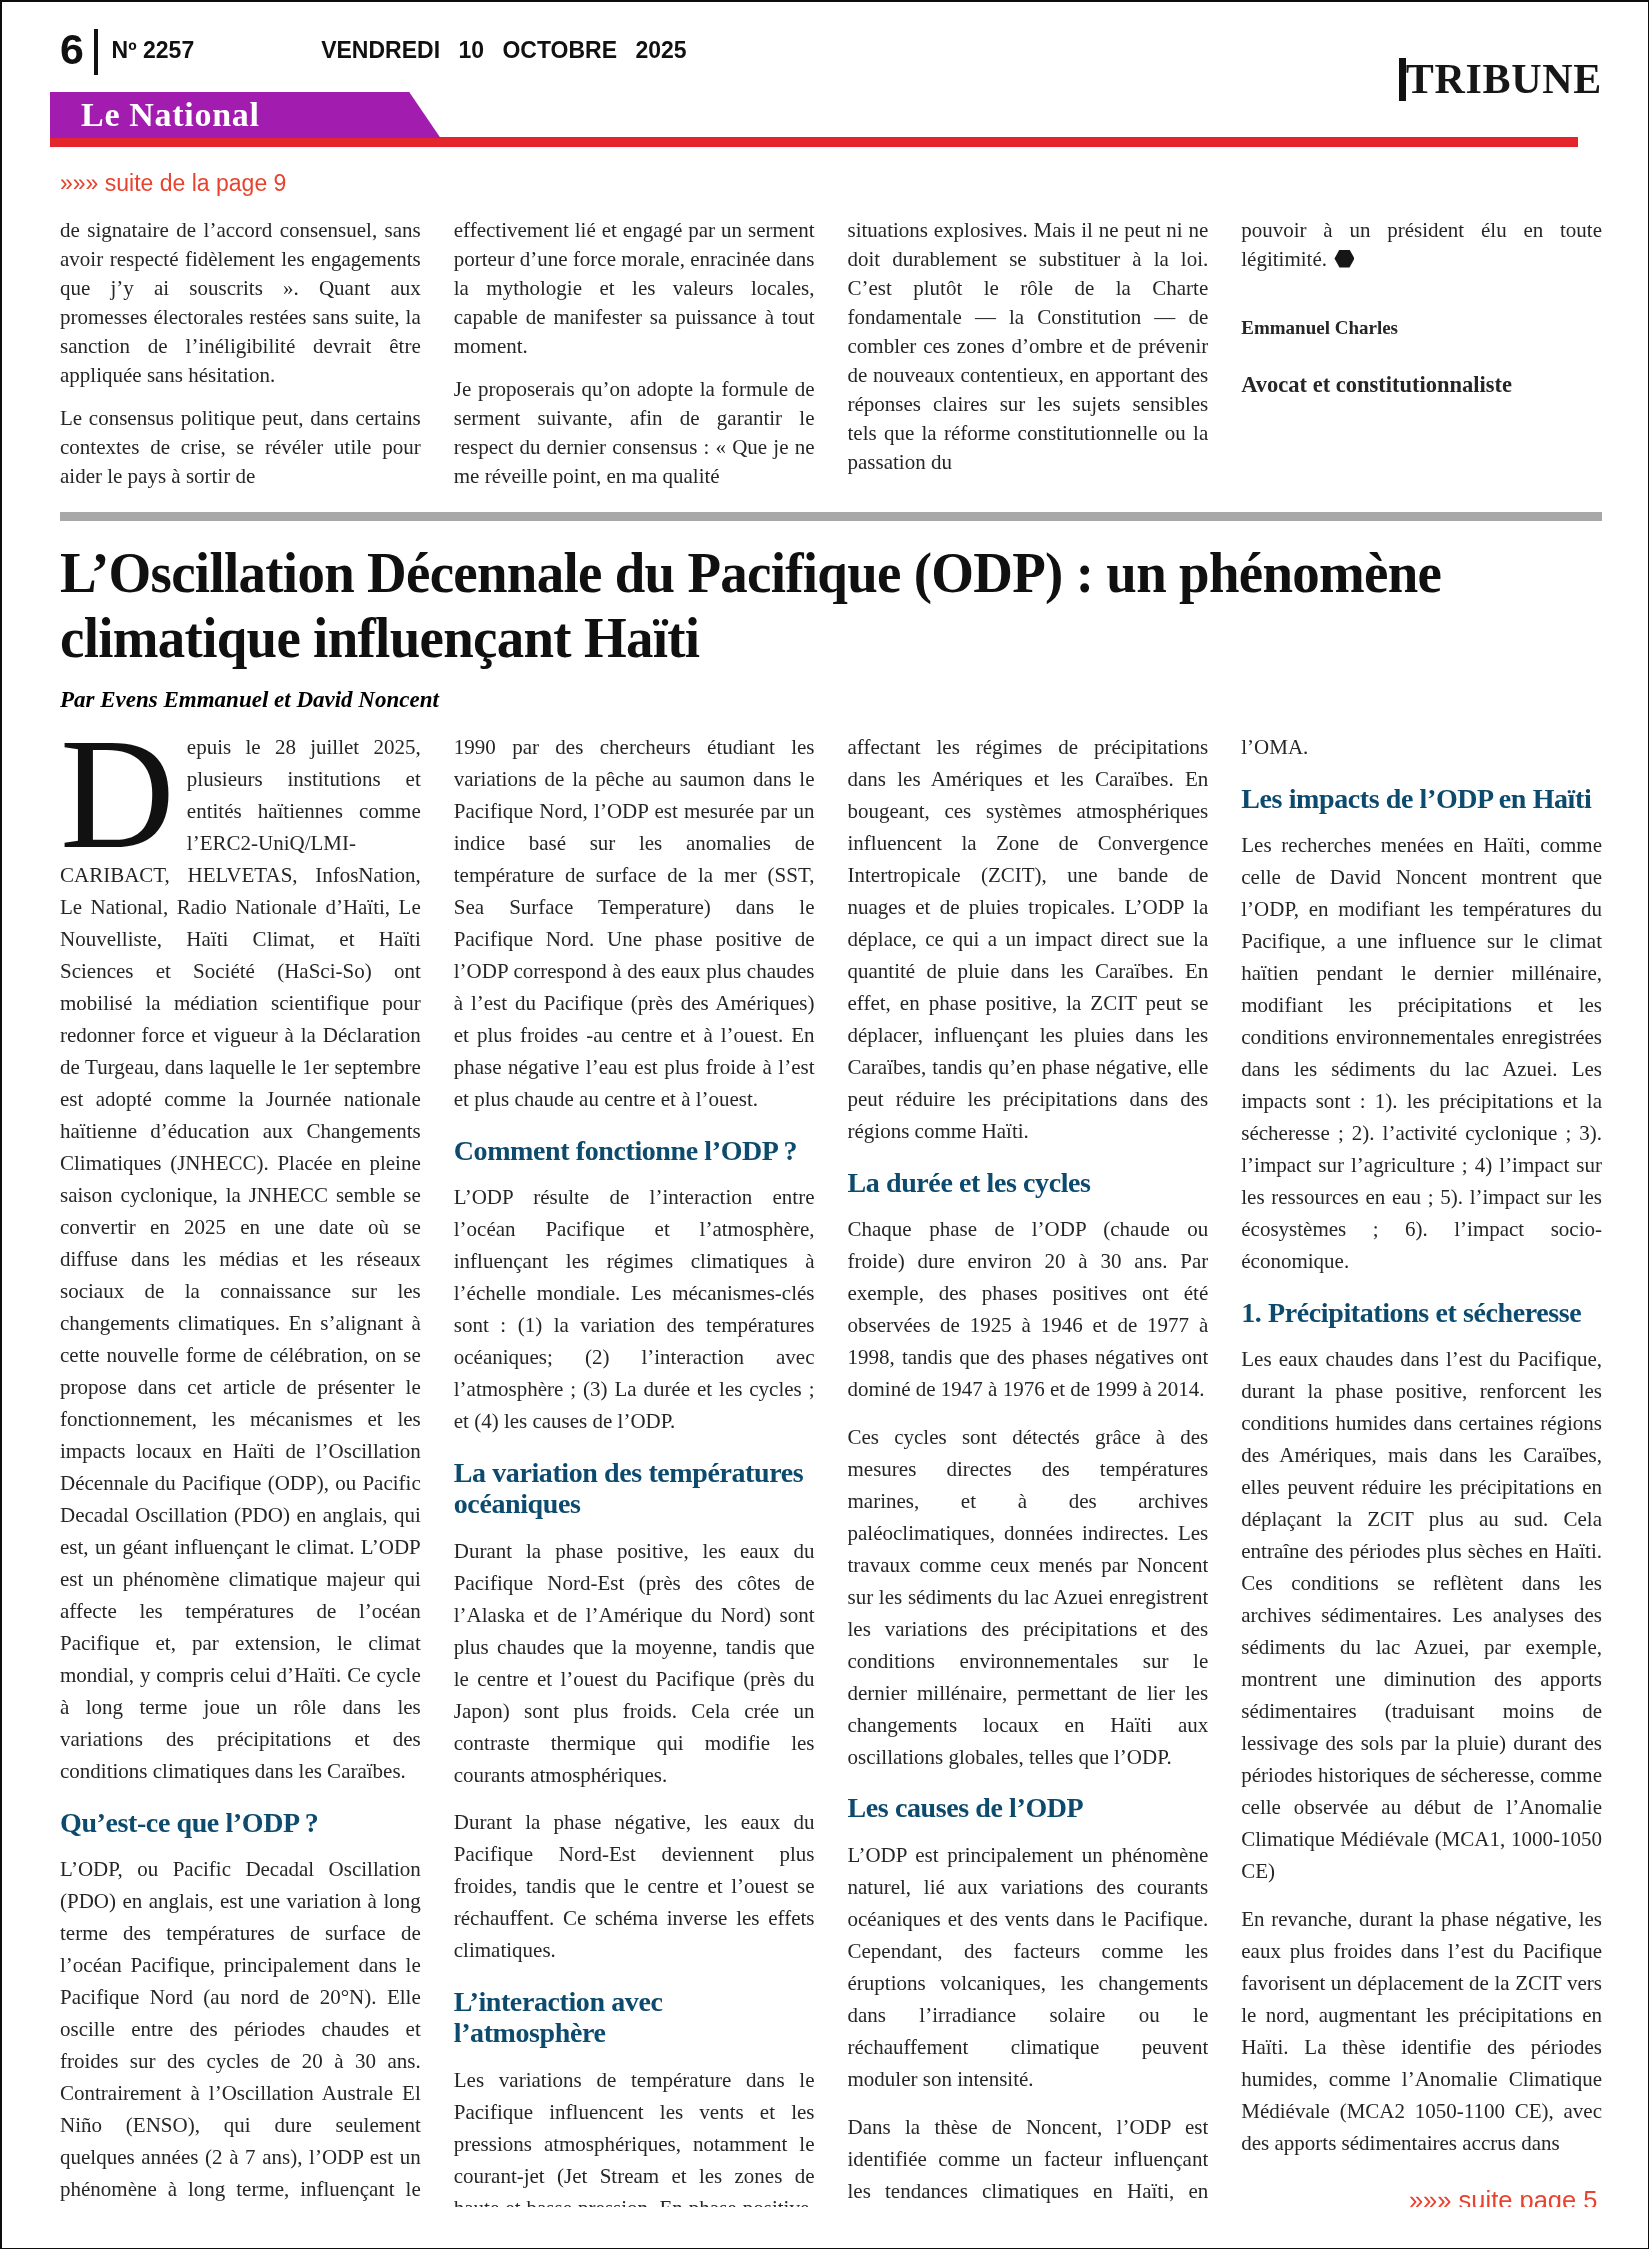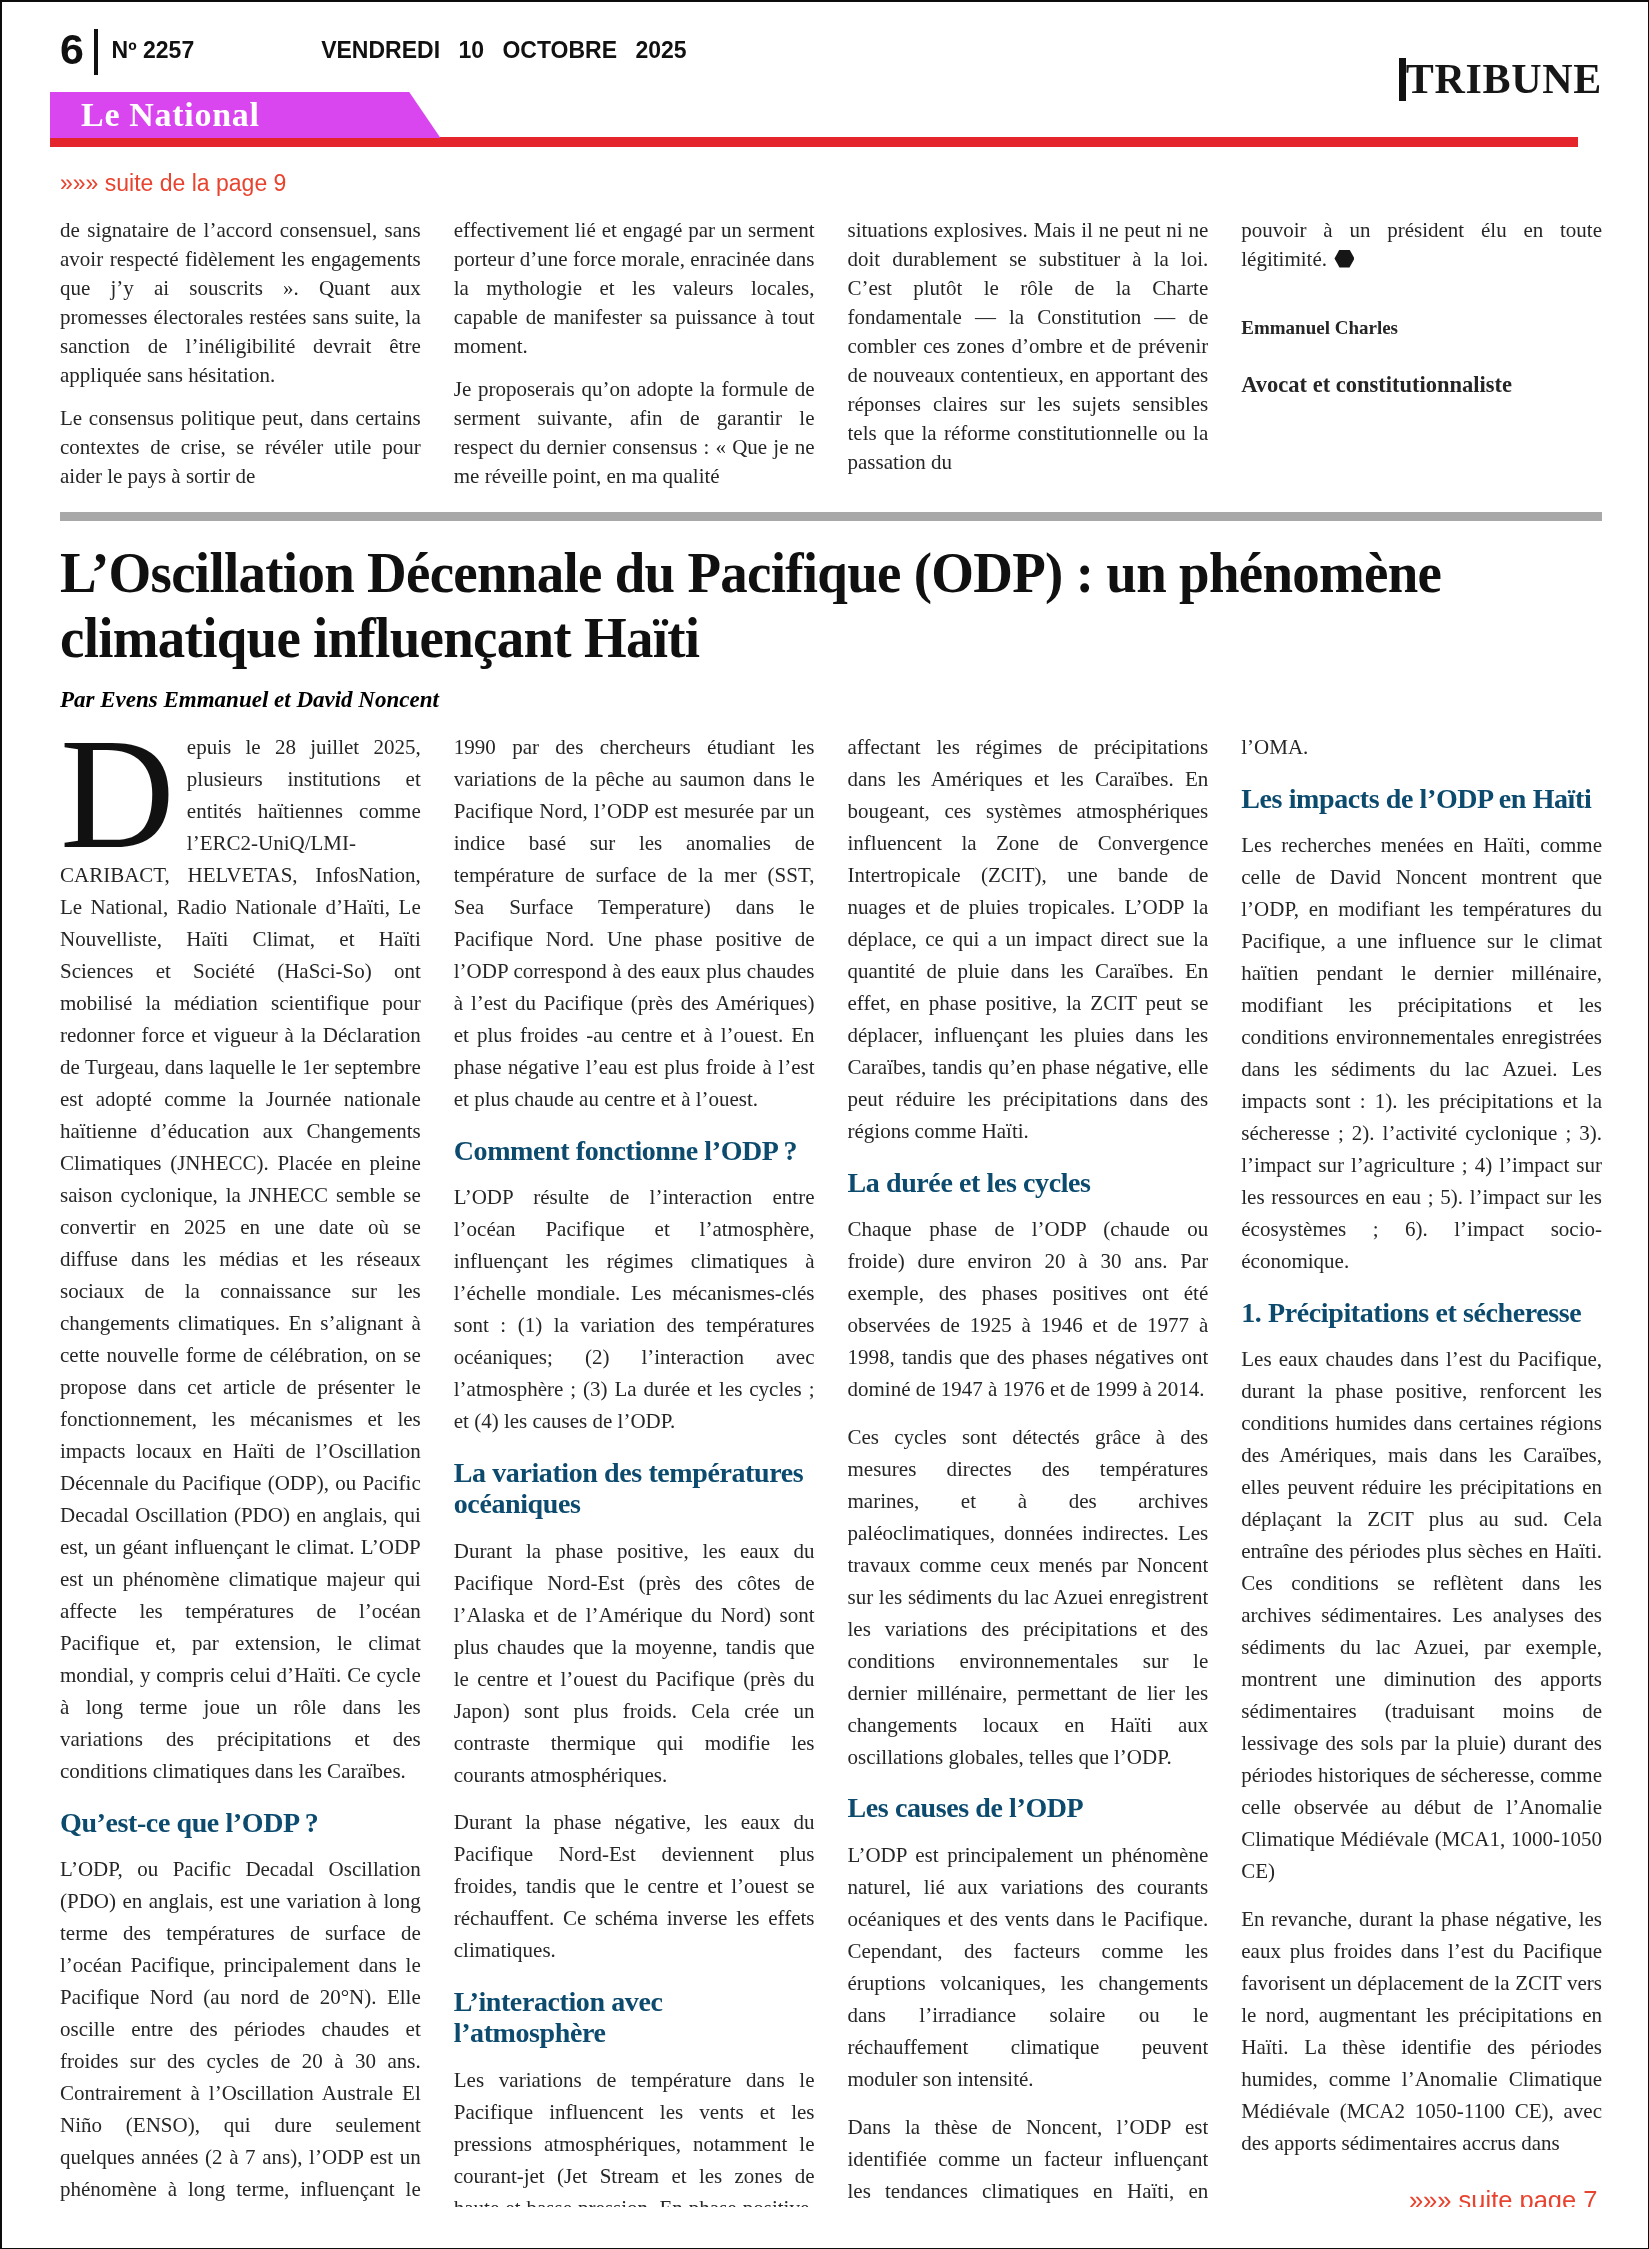--- a/index.html
+++ b/index.html
@@ -57,21 +57,21 @@
     <div class="issue">Nº 2257</div>
     <div class="dateline">VENDREDI  10  OCTOBRE  2025</div>
     <div class="section-wrap">
       <div class="section-rule"></div>
       <div class="section-title">TRIBUNE</div>
     </div>
   </div>
 
   <div class="banner-zone">
     <div class="banner-bar" style="background: rgb(228, 37, 43);"></div>
-    <div class="banner-flag" style="background: #d946ef; text-align: center;">
+    <div class="banner-flag" style="background: #a21caf; text-align: center;">
       <span>Le National</span>
     </div>
   </div>
 
   <div class="suite-top" style="color: rgb(232, 67, 46);">»»» suite de la page  9</div>
 
   <div class="top-article">
     <div class="top-col">
       <p>de signataire de l’accord consensuel, sans avoir respecté fidèlement les engagements que j’y ai souscrits ». Quant aux promesses électorales restées sans suite, la sanction de l’inéligibilité devrait être appliquée sans hésitation.</p>
       <p>Le consensus politique peut, dans certains contextes de crise, se révéler utile pour aider le pays à sortir de</p>
@@ -124,18 +124,18 @@
       <p>Dans la thèse de Noncent, l’ODP est identifiée comme un facteur influençant les tendances climatiques en Haïti, en interaction avec l’ENSO et</p>
     </div>
 
     <div class="f-col">
       <p>l’OMA.</p>
       <h3>Les impacts de l’ODP en Haïti</h3>
       <p>Les recherches menées en Haïti, comme celle de David Noncent montrent que l’ODP, en modifiant les températures du Pacifique, a une influence sur le climat haïtien pendant le dernier millénaire, modifiant les précipitations et les conditions environnementales enregistrées dans les sédiments du lac Azuei. Les impacts sont : 1). les précipitations et la sécheresse ; 2). l’activité cyclonique ; 3). l’impact sur l’agriculture ; 4) l’impact sur les ressources en eau ; 5). l’impact sur les écosystèmes ; 6). l’impact socio-économique.</p>
       <h3>1. Précipitations et sécheresse</h3>
       <p>Les eaux chaudes dans l’est du Pacifique, durant la phase positive, renforcent les conditions humides dans certaines régions des Amériques, mais dans les Caraïbes, elles peuvent réduire les précipitations en déplaçant la ZCIT plus au sud. Cela entraîne des périodes plus sèches en Haïti. Ces conditions se reflètent dans les archives sédimentaires. Les analyses des sédiments du lac Azuei, par exemple, montrent une diminution des apports sédimentaires (traduisant moins de lessivage des sols par la pluie) durant des périodes historiques de sécheresse, comme celle observée au début de l’Anomalie Climatique Médiévale (MCA1, 1000-1050 CE)</p>
       <p>En revanche, durant la phase négative, les eaux plus froides dans l’est du Pacifique favorisent un déplacement de la ZCIT vers le nord, augmentant les précipitations en Haïti. La thèse identifie des périodes humides, comme l’Anomalie Climatique Médiévale (MCA2 1050-1100 CE), avec des apports sédimentaires accrus dans</p>
-      <div class="suite-bottom" style="color: rgb(232, 67, 46);">»»» suite  page  7</div>
+      <div class="suite-bottom" style="color: rgb(232, 67, 46);">»»» suite  page  5</div>
     </div>
 
   </div>
 </div>
 
 
 </body></html>

